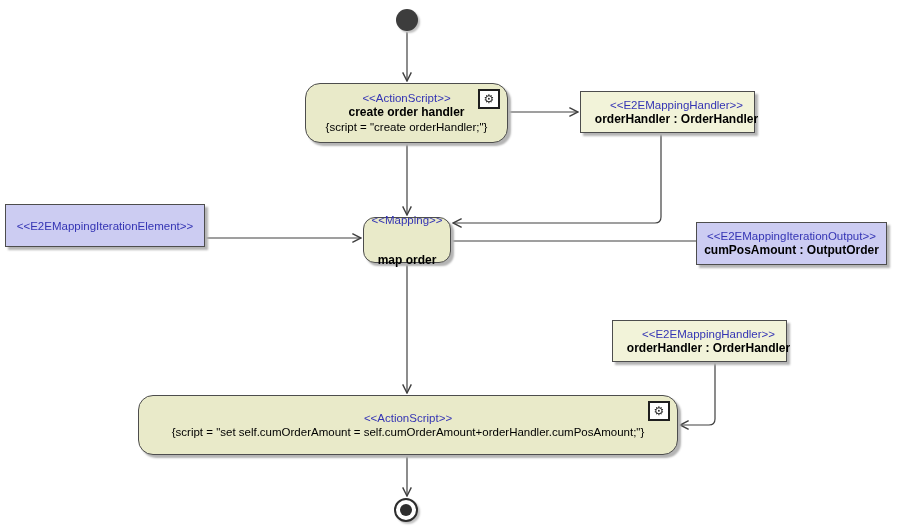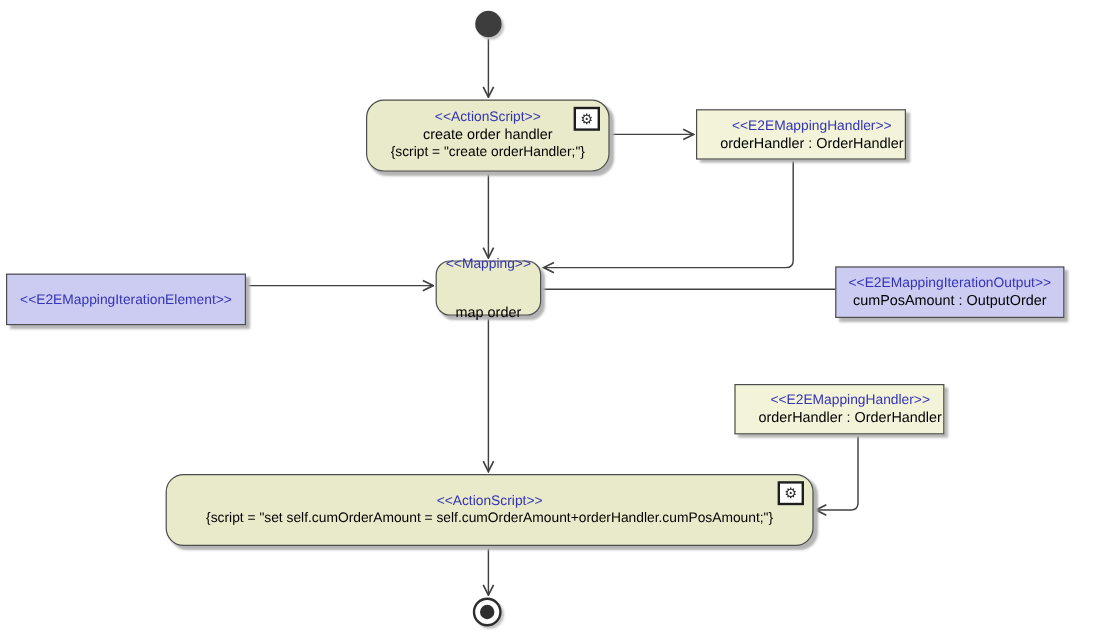--- a/index.html
+++ b/index.html
@@ -13,21 +13,21 @@
     border:1px solid #4d4d4d; background:#e9eac9;
     box-shadow:3px 3px 2px #b4b4b4;
     display:flex; flex-direction:column; justify-content:center; align-items:center;
     text-align:center; padding:2px 6px;
   }
   .node.action { border-radius:15px; }
   .node.rounded-small { border-radius:12px;gap:26px; }
   .node.handler { background:#f2f3d9;padding-left:24px; }
   .node.iteration { background:#ccccf2; }
   .stereotype { color:#3434b4; font-size:11.5px; line-height:14px; white-space:nowrap; }
-  .name { color:#000000; font-weight:normal; font-size:12px; line-height:15px; white-space:nowrap; }
+  .name { color:#000000; font-weight:bold; font-size:12px; line-height:15px; white-space:nowrap; }
   .script { color:#000000; font-size:11.5px; line-height:15px; white-space:nowrap; }
   .gear-box {
     position:absolute; top:5px; right:7px; width:18px; height:16px;
     border:2px solid #1e1e1e; background:#ffffff;
     display:flex; align-items:center; justify-content:center;
     font-size:12px; line-height:1; color:#2a2a2a;
   }
   .initial-node {
     position:absolute; z-index:2; left:396px; top:9px; width:22px; height:22px;
     background:#3d3d3d; border-radius:50%; box-shadow:2px 2px 2px #c2c2c2;
@@ -74,21 +74,21 @@
   <div class="node handler" style="left:580px; top:91px; width:175px; height:42px;">
     <span class="stereotype">&lt;&lt;E2EMappingHandler&gt;&gt;</span>
     <span class="name">orderHandler : OrderHandler</span>
   </div>
 
   <div class="node rounded-small" style="left:363px; top:217px; width:88px; height:46px;">
     <span class="stereotype">&lt;&lt;Mapping&gt;&gt;</span>
     <span class="name">map order</span>
   </div>
 
-  <div class="node iteration" style="left:5px; top:228px; width:200px; height:43px;">
+  <div class="node iteration" style="left:5px; top:204px; width:200px; height:43px;">
     <span class="stereotype">&lt;&lt;E2EMappingIterationElement&gt;&gt;</span>
   </div>
 
   <div class="node iteration" style="left:696px; top:222px; width:191px; height:43px;">
     <span class="stereotype">&lt;&lt;E2EMappingIterationOutput&gt;&gt;</span>
     <span class="name">cumPosAmount : OutputOrder</span>
   </div>
 
   <div class="node handler" style="left:612px; top:320px; width:175px; height:42px;">
     <span class="stereotype">&lt;&lt;E2EMappingHandler&gt;&gt;</span>

